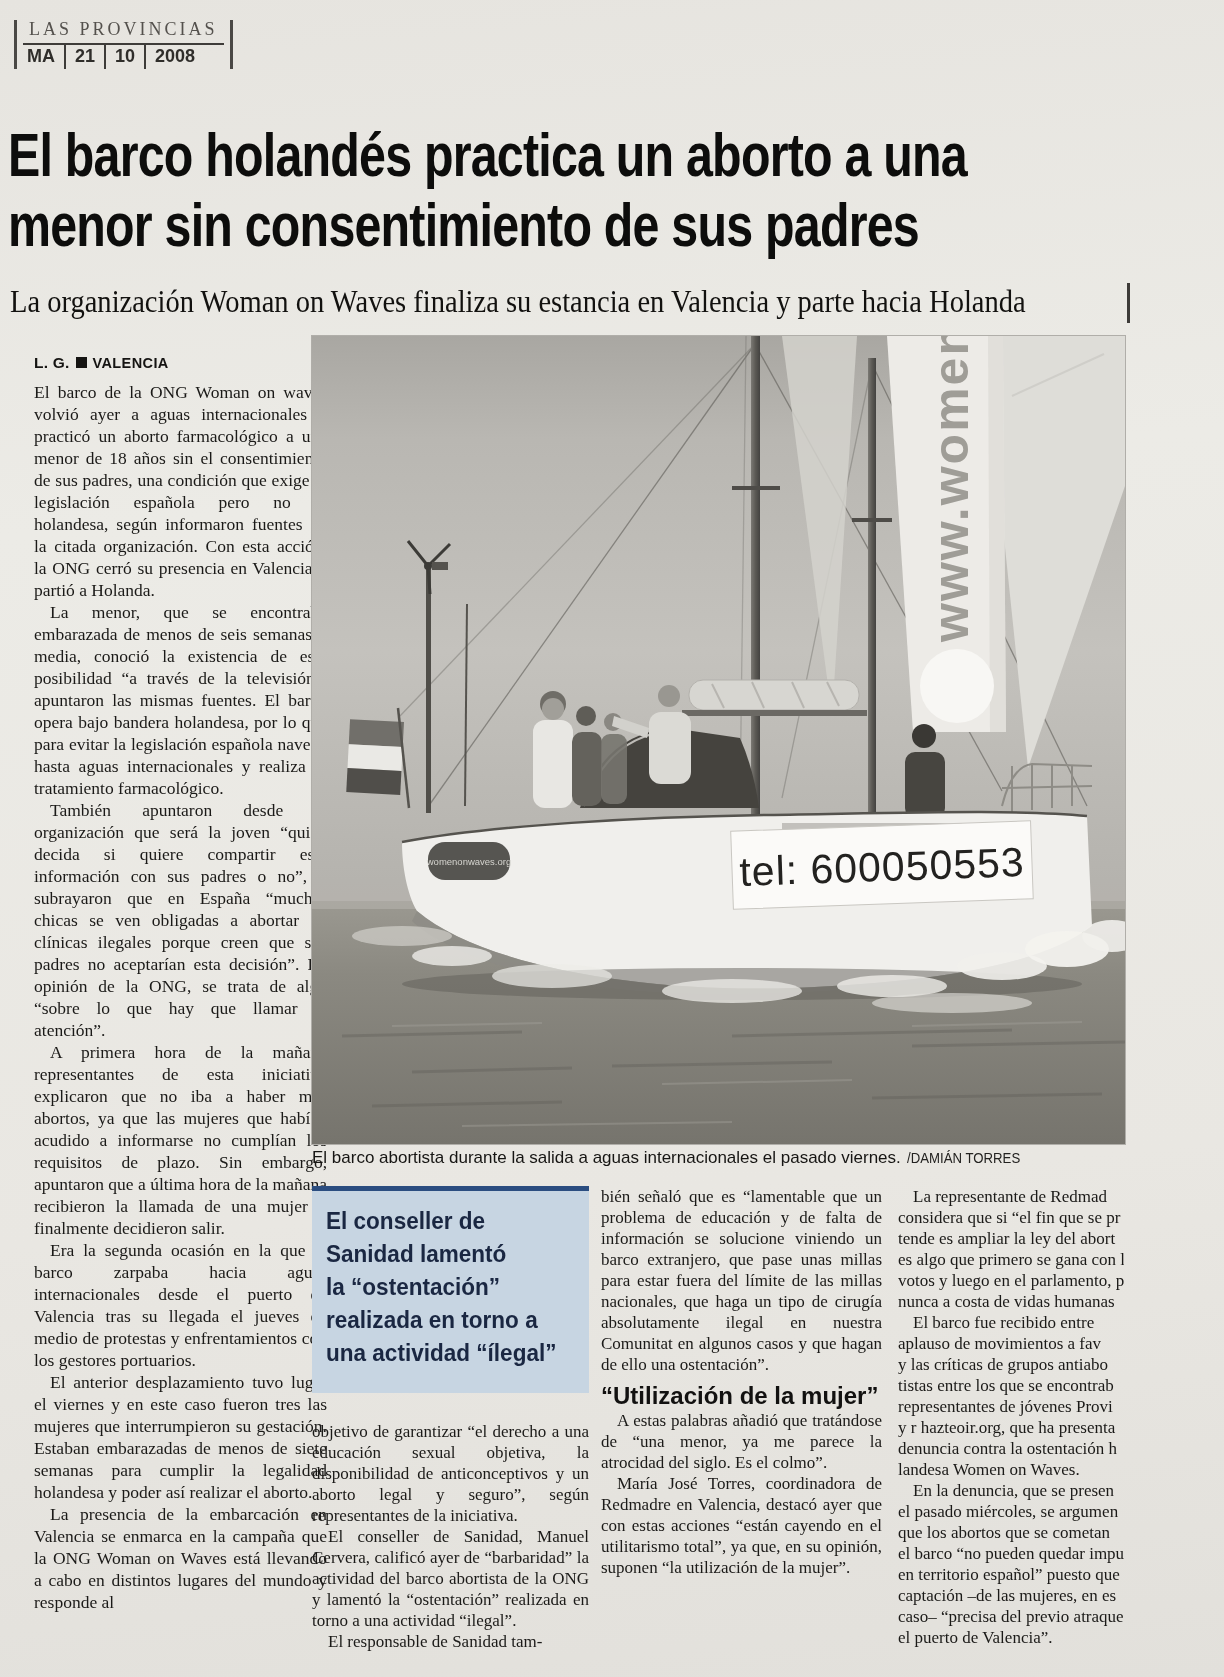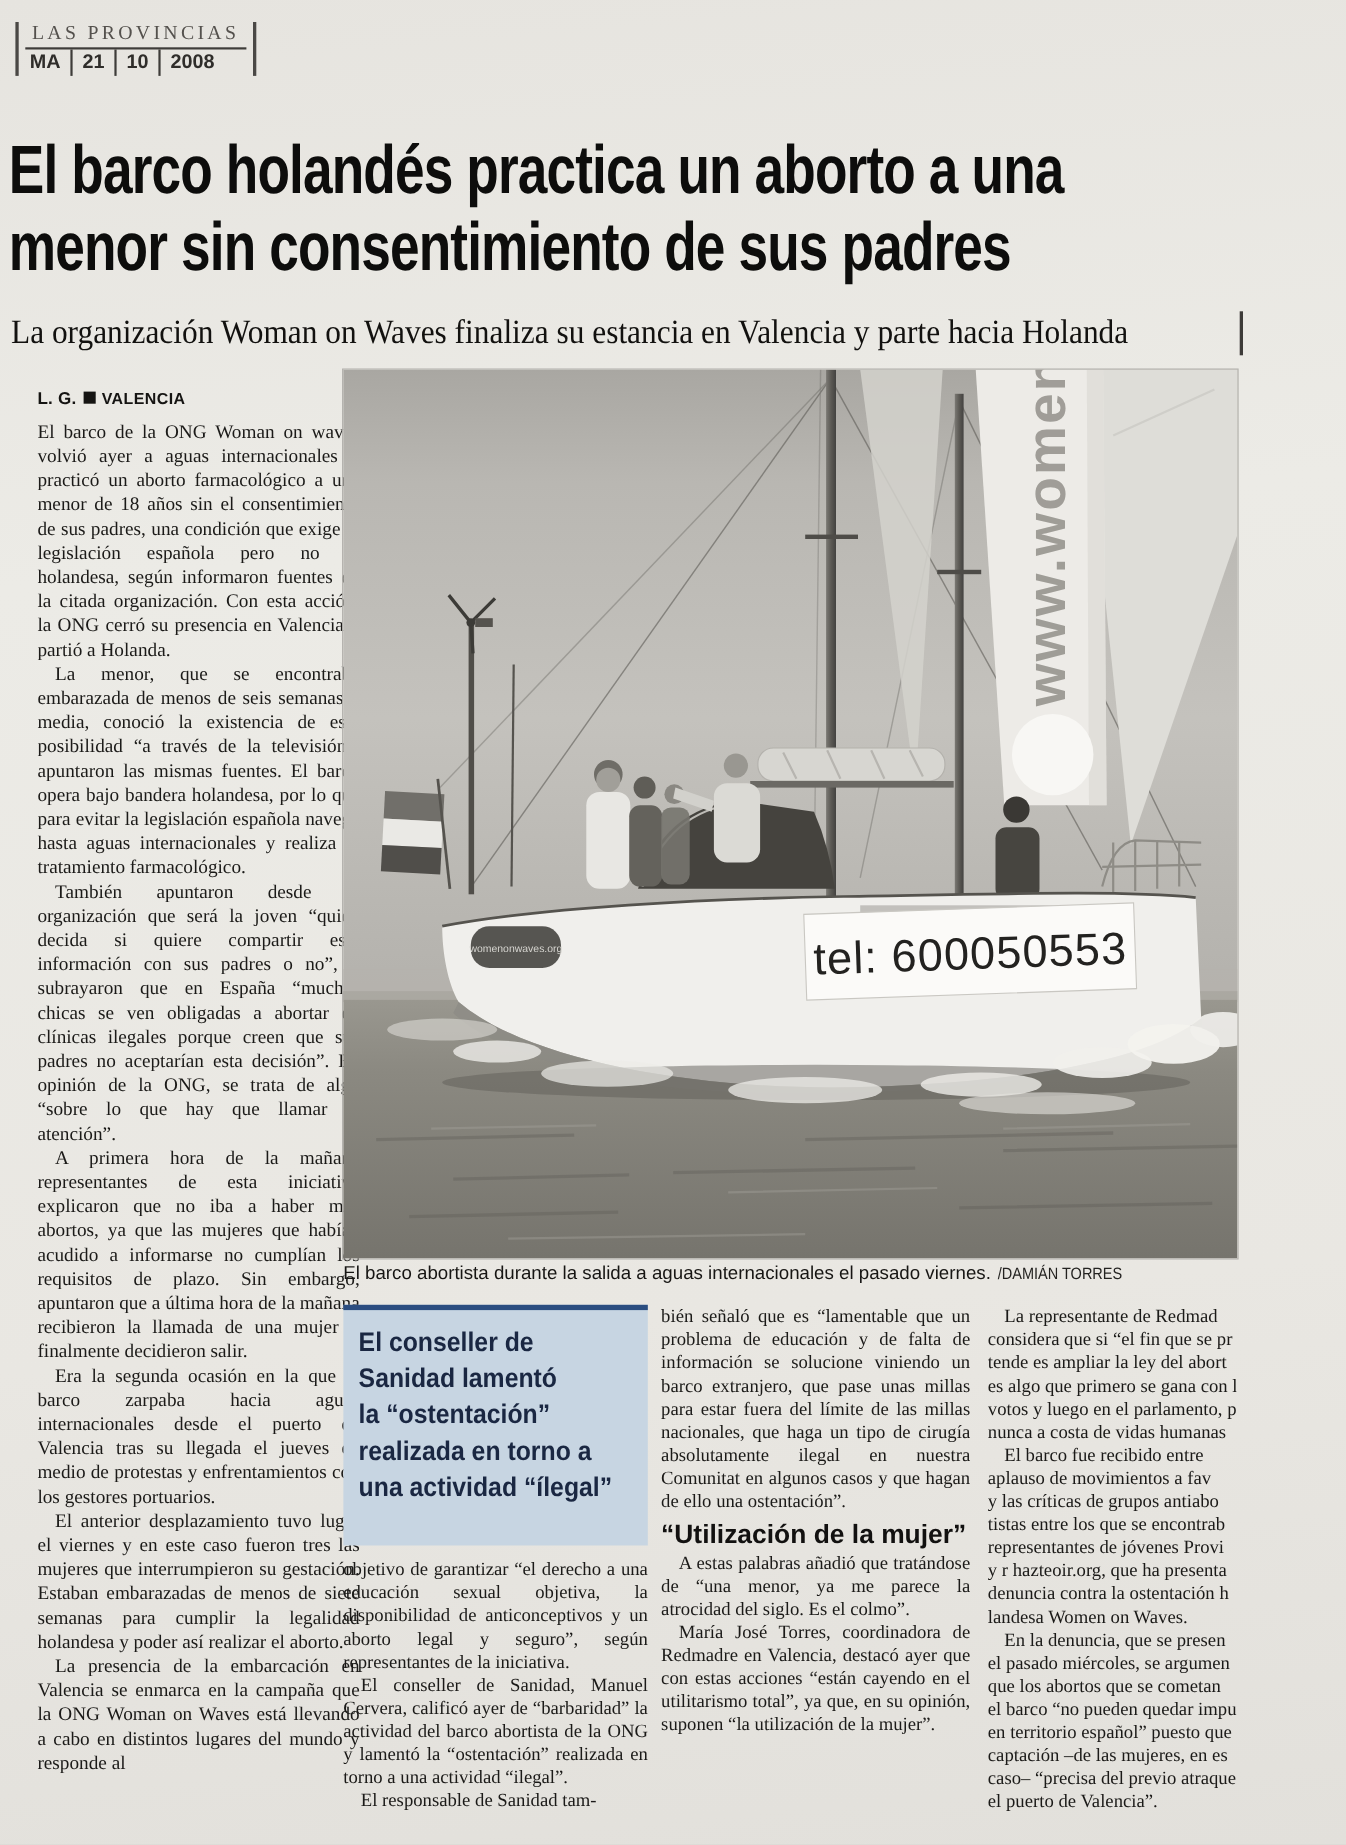--- a/index.html
+++ b/index.html
@@ -34,21 +34,21 @@
   .indent{text-indent:16px;}
   .byline{font-family:"Liberation Sans",sans-serif;font-size:15.5px;font-weight:700;color:#151412;margin-bottom:7px;text-align:left;letter-spacing:.2px;}
   .byline-square{display:inline-block;width:11px;height:11px;background:#151412;margin:0 5px 0 7px;}
   .byline-loc{font-weight:600;font-size:14.5px;letter-spacing:.4px;}
   
   .photo{position:absolute;left:312px;top:336px;width:813px;height:808px;outline:1px solid #b0aea9;}
   .caption{position:absolute;left:312px;top:1148px;width:813px;font-family:"Liberation Sans",sans-serif;font-size:17px;color:#161513;white-space:nowrap;}
   .cap-bold{font-weight:400;}
   .cap-credit{display:inline-block;font-weight:400;font-size:15px;color:#232220;margin-left:6px;transform:scaleX(.88);transform-origin:left bottom;}
   
-  .pullquote{border-top:5px solid #2b4d80;background:#c7d5e2;padding:13px 12px 36px 14px;margin-bottom:11px;}
+  .pullquote{border-top:5px solid #2b4d80;background:#c7d5e2;padding:13px 12px 24px 14px;margin-bottom:28px;}
   .pq-inner{transform:scaleX(.92);transform-origin:left top;}
   .pq-inner div{font-family:"Liberation Sans",sans-serif;font-weight:700;font-size:24.5px;line-height:33px;color:#1a2742;white-space:nowrap;text-align:left;}
   
   .subhead{font-family:"Liberation Sans",sans-serif;font-weight:700;font-size:24px;color:#121110;margin:10px 0 4px 0;text-align:left;}
   
   .col4-lines div{white-space:nowrap;overflow:hidden;text-align:left;}
   .col4-lines div:nth-child(1),.col4-lines div:nth-child(7),.col4-lines div:nth-child(15){text-indent:15px;}
 </style>
 </head>
 <body>

